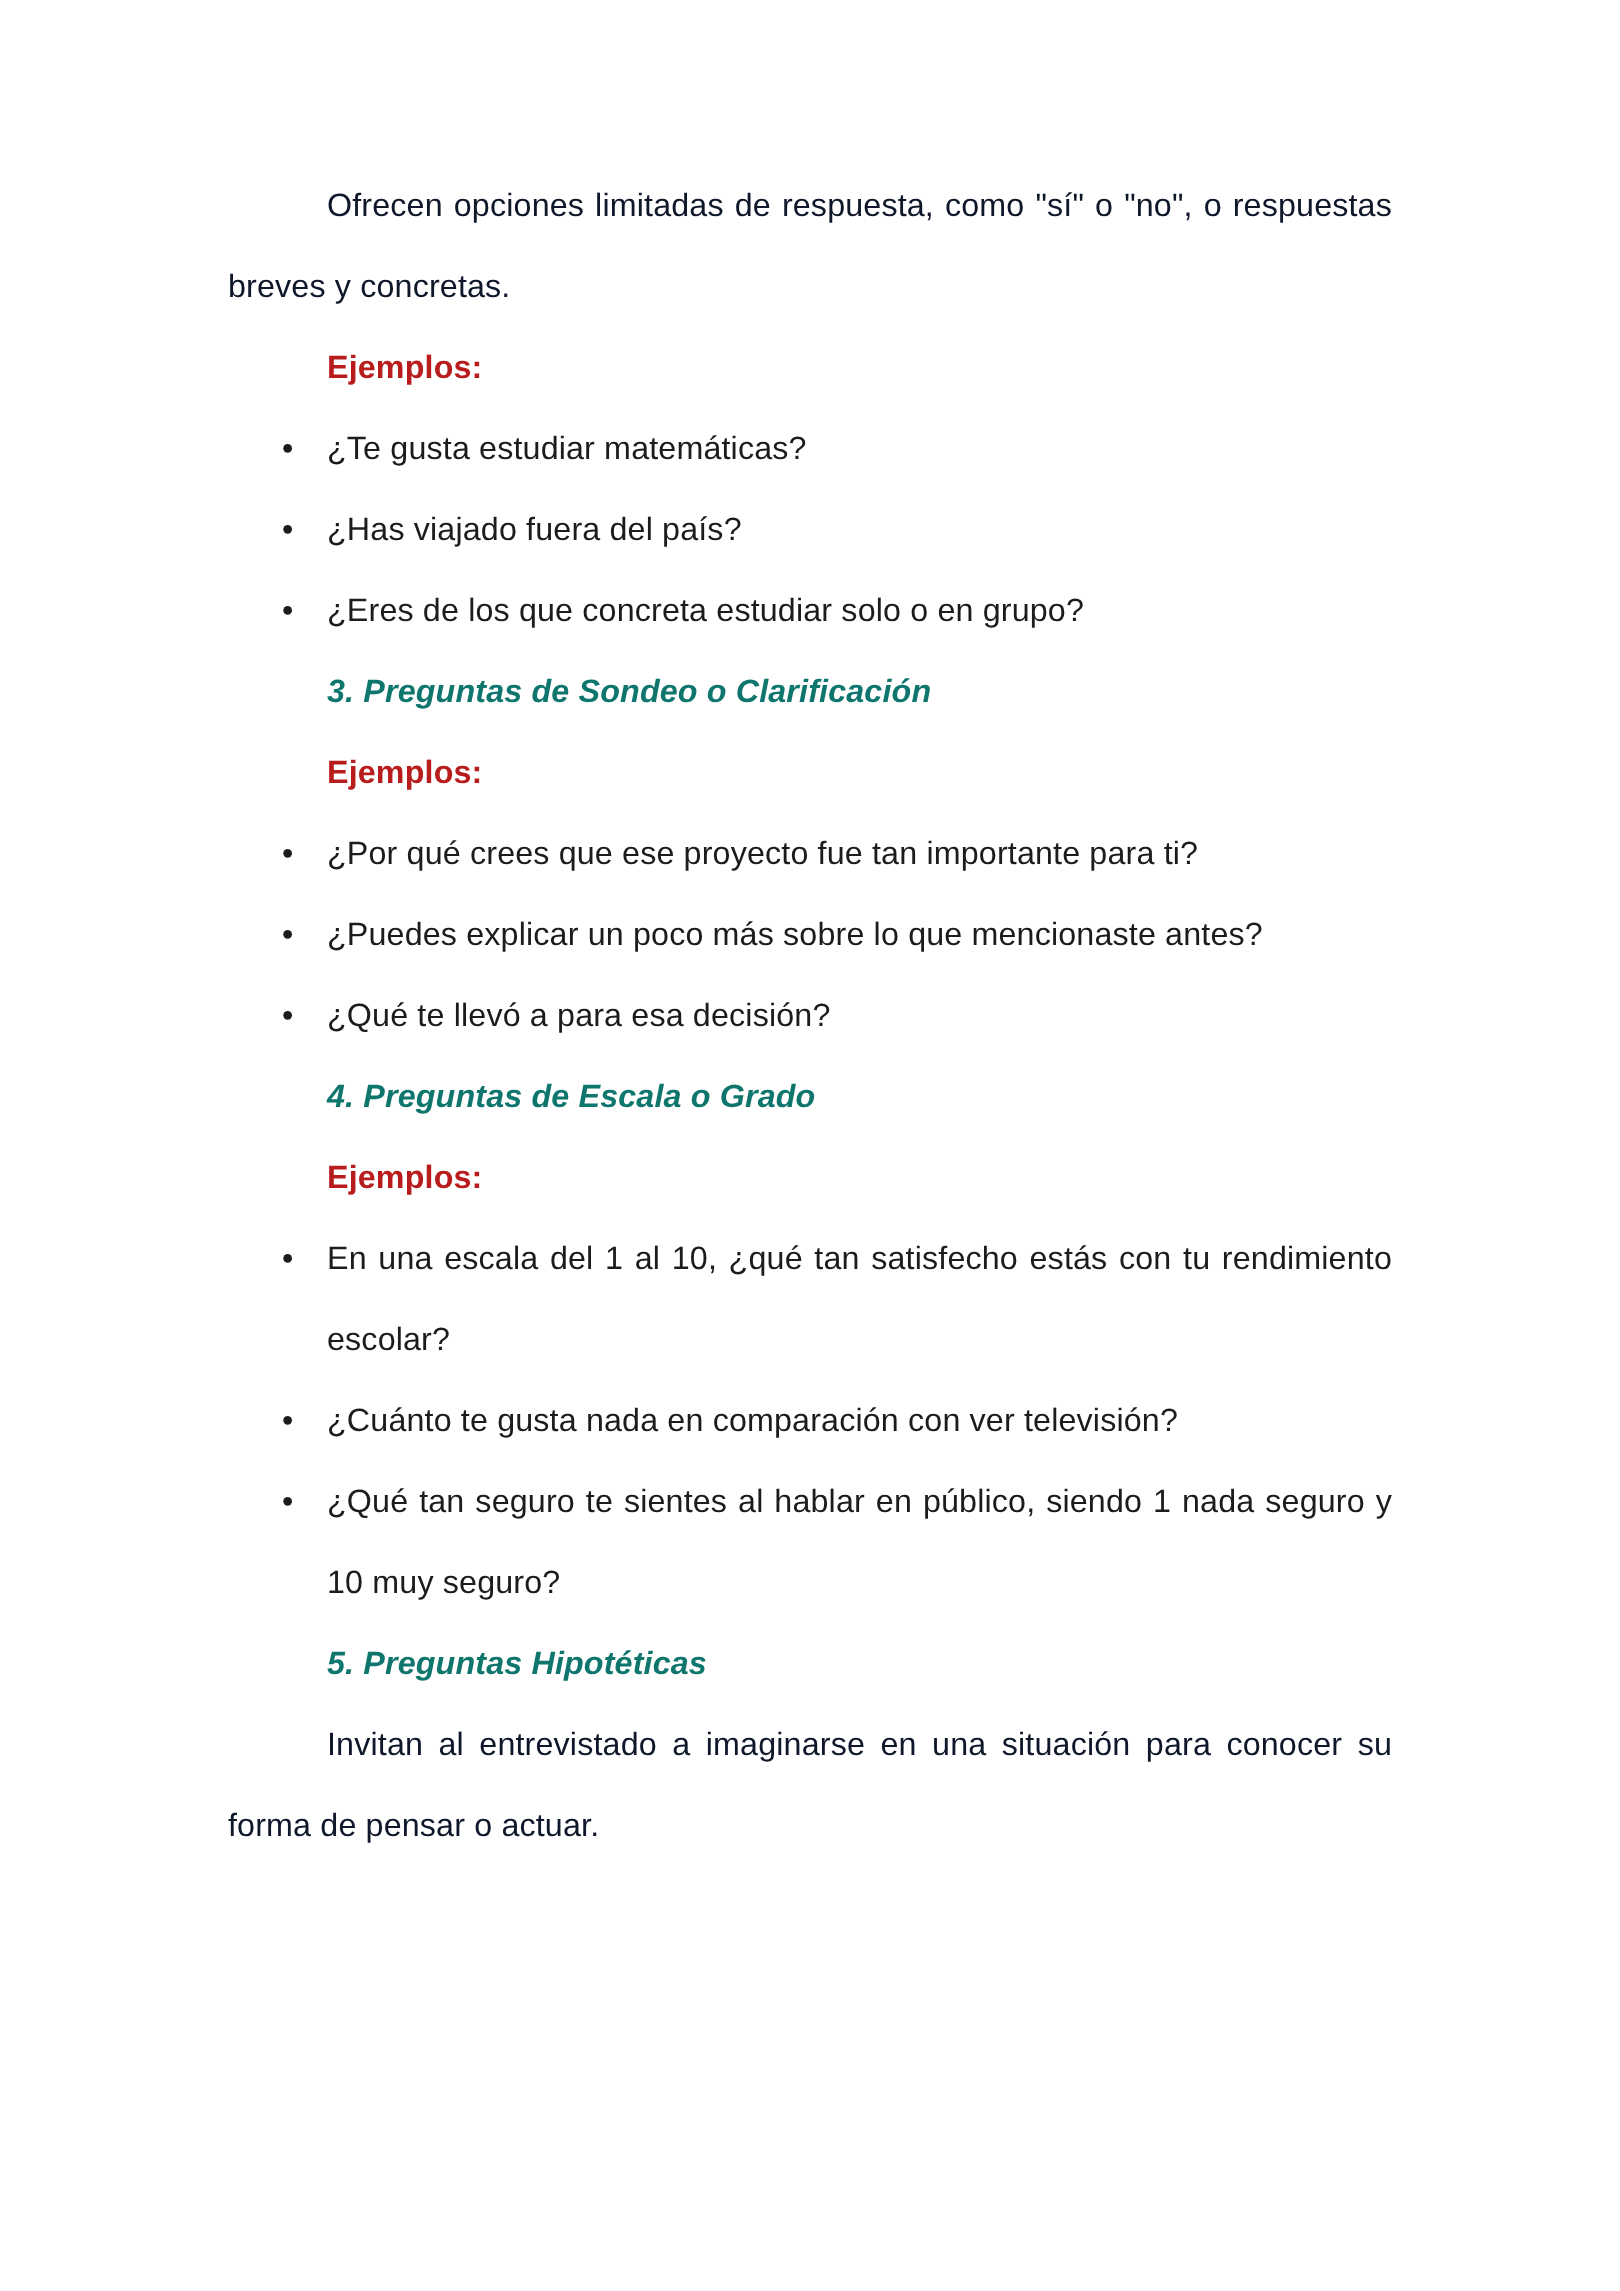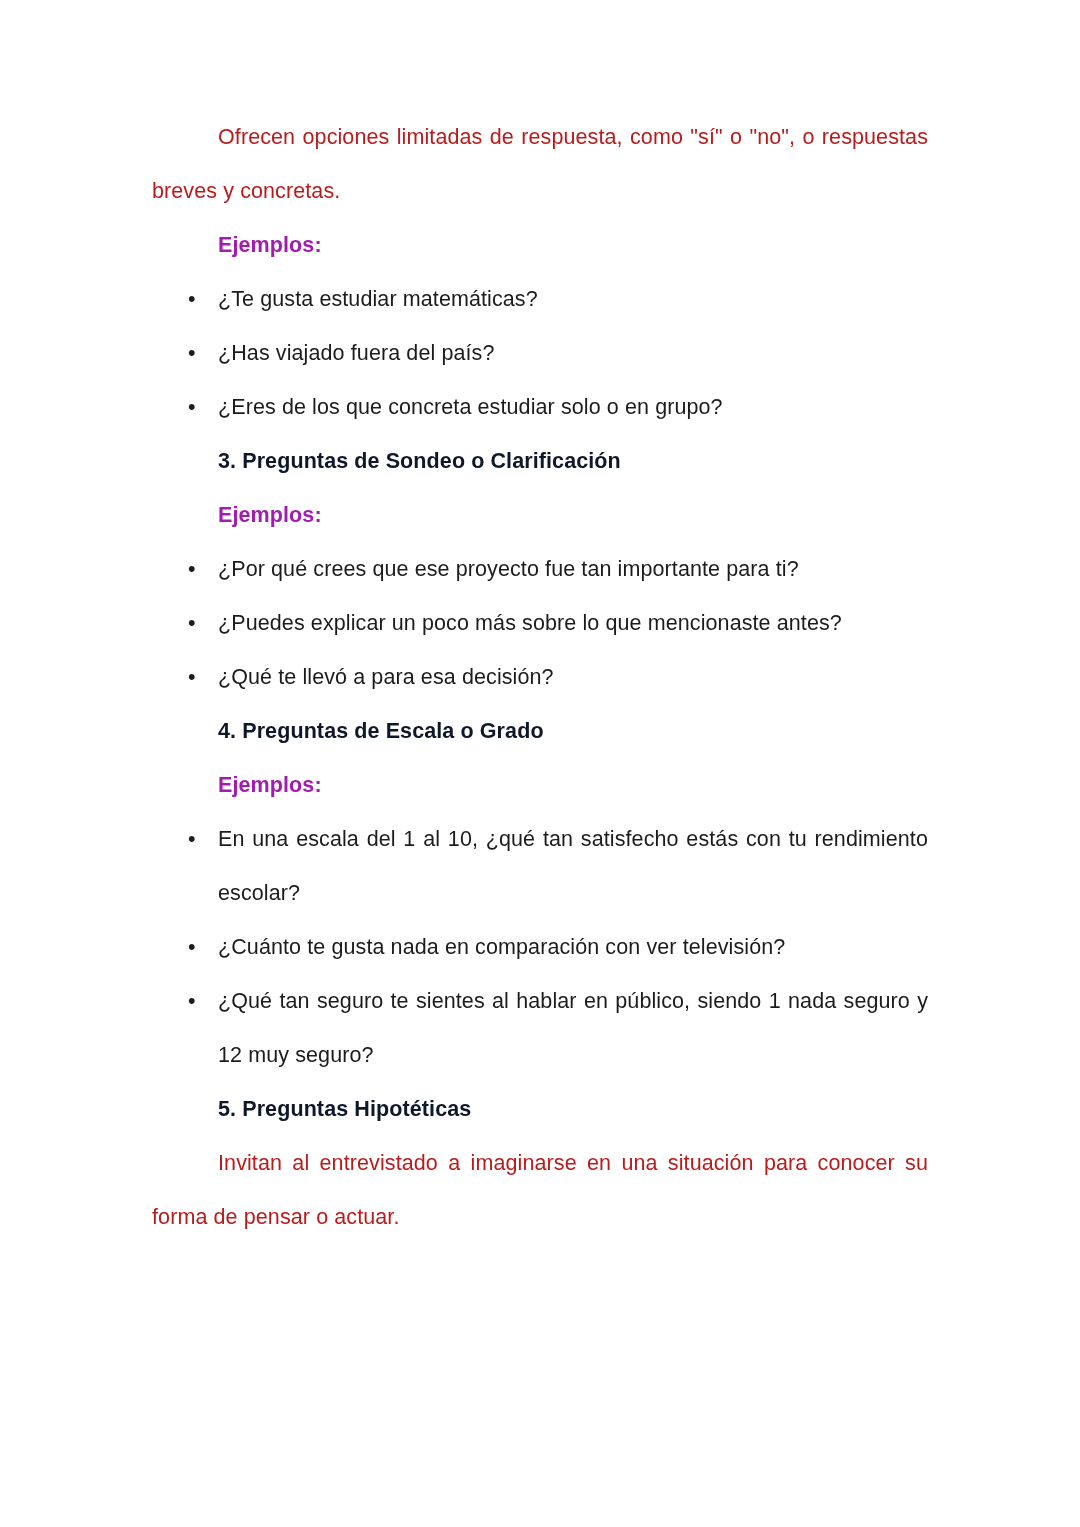--- a/index.html
+++ b/index.html
@@ -22,39 +22,40 @@
     top: 110px;
     width: 776px;
   }
   .para {
     font-size: 21.5px;
     line-height: 54px;
     text-align: justify;
     text-justify: inter-word;
     text-indent: 66px;
     margin: 0 0 0 0;
-    color: #b91c1c;
+    color: #0f172a;
     letter-spacing: 0.1px;
   }
   .heading {
     font-size: 21.5px;
     line-height: 54px;
     font-weight: bold;
     margin: 0;
     padding-left: 66px;
-    color: #0f172a;
+    color: #0f766e;
     letter-spacing: 0.1px;
+    font-style: italic;
   }
   .sub-label {
     font-size: 21.5px;
     line-height: 54px;
     font-weight: bold;
     margin: 0;
     padding-left: 66px;
-    color: #a21caf;
+    color: #b91c1c;
     letter-spacing: 0.1px;
   }
   ul.bullets {
     list-style: none;
     margin: 0;
     padding: 0;
   }
   ul.bullets > li {
     position: relative;
     font-size: 21.5px;
@@ -134,21 +135,21 @@
       <li class="justified">
         <span class="bullet-dot">•</span>
         <span>En una escala del 1 al 10, ¿qué tan satisfecho estás con tu rendimiento escolar?</span>
       </li>
       <li>
         <span class="bullet-dot">•</span>
         <span>¿Cuánto te gusta nada en comparación con ver televisión?</span>
       </li>
       <li class="justified">
         <span class="bullet-dot">•</span>
-        <span>¿Qué tan seguro te sientes al hablar en público, siendo 1 nada seguro y 12 muy seguro?</span>
+        <span>¿Qué tan seguro te sientes al hablar en público, siendo 1 nada seguro y 10 muy seguro?</span>
       </li>
     </ul>
 
     <p class="heading">5. Preguntas Hipotéticas</p>
 
     <p class="para">Invitan al entrevistado a imaginarse en una situación para conocer su forma de pensar o actuar.</p>
 
   </div>
 </div>
 

